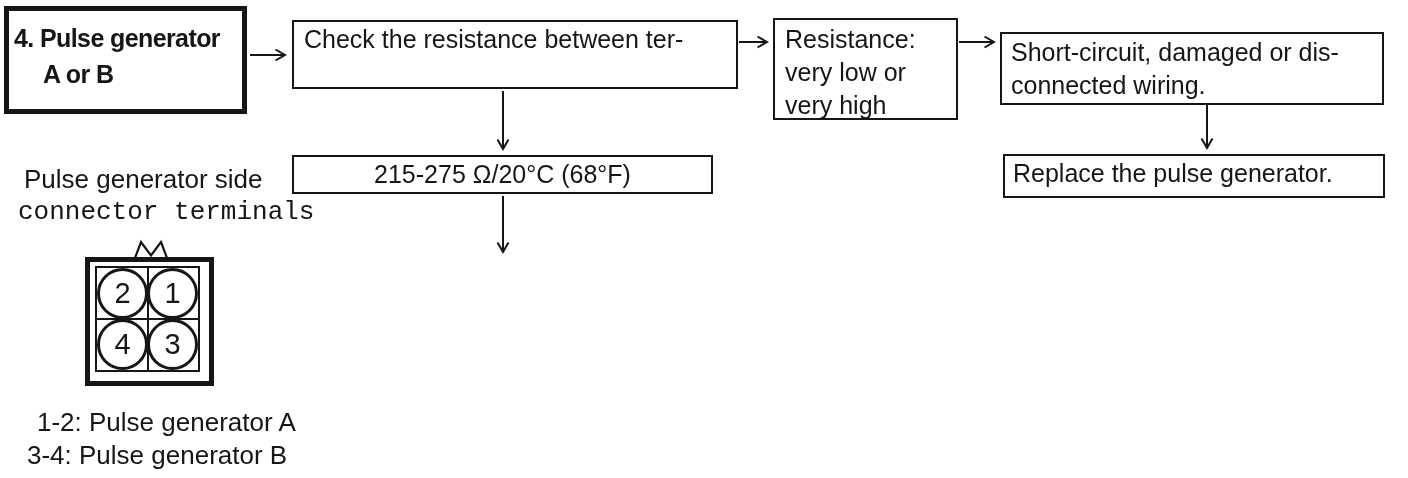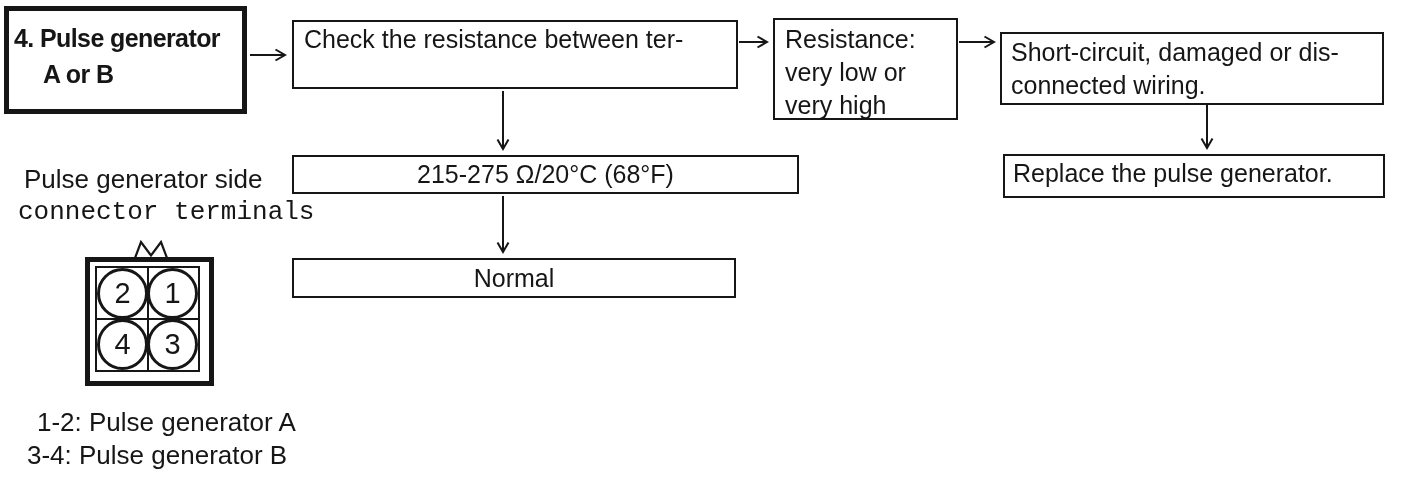--- a/index.html
+++ b/index.html
@@ -32,21 +32,21 @@
     font-size: 25px;
     letter-spacing: -0.6px;
     line-height: 36px;
   }
   #step-box      { left: 4px;    top: 6px;   width: 243px; height: 108px; padding: 9px 0 0 5px; }
   #step-box .indent { padding-left: 29px; }
   #check-box     { left: 292px;  top: 20px;  width: 446px; height: 69px;  padding: 1px 0 0 10px; }
   #resistance-box{ left: 773px;  top: 18px;  width: 185px; height: 102px; padding: 3px 0 0 10px; }
   #fault-box     { left: 1000px; top: 16px;  width: 384px; height: 73px;  padding: 2px 0 12px 9px; margin-top: 16px; }
   #replace-box   { left: 1003px; top: 154px; width: 382px; height: 44px;  padding: 1px 0 0 8px; line-height: 33px; }
-  #spec-box      { left: 292px;  top: 155px; width: 507px; height: 39px;  text-align: center; line-height: 35px; }
+  #spec-box      { left: 292px;  top: 155px; width: 421px; height: 39px;  text-align: center; line-height: 35px; }
   #normal-box    { left: 292px;  top: 258px; width: 444px; height: 40px;  text-align: center; line-height: 36px; }
 
   .caption-line, .legend-line {
     position: absolute;
     font-size: 26px;
     line-height: 30px;
     white-space: nowrap;
   }
   #caption-line1 { left: 24px; top: 164px; }
   #caption-line2 { left: 18px; top: 197px; font-family: Liberation Mono, monospace; }
@@ -130,23 +130,20 @@
   </div>
 
   <div class="box" id="replace-box">
     <div>Replace the pulse generator.</div>
   </div>
 
   <div class="box" id="spec-box">
     <div>215-275 Ω/20°C (68°F)</div>
   </div>
 
-  <div class="box" id="normal-box">
-    <div>Normal</div>
-  </div>
 
   <div class="caption-line" id="caption-line1">Pulse generator side</div>
   <div class="caption-line" id="caption-line2">connector terminals</div>
 
   <div class="connector-outer">
     <div class="connector-inner">
       <div class="divider-v"></div>
       <div class="divider-h"></div>
       <div class="pin pin-tl">
         <span>2</span>

